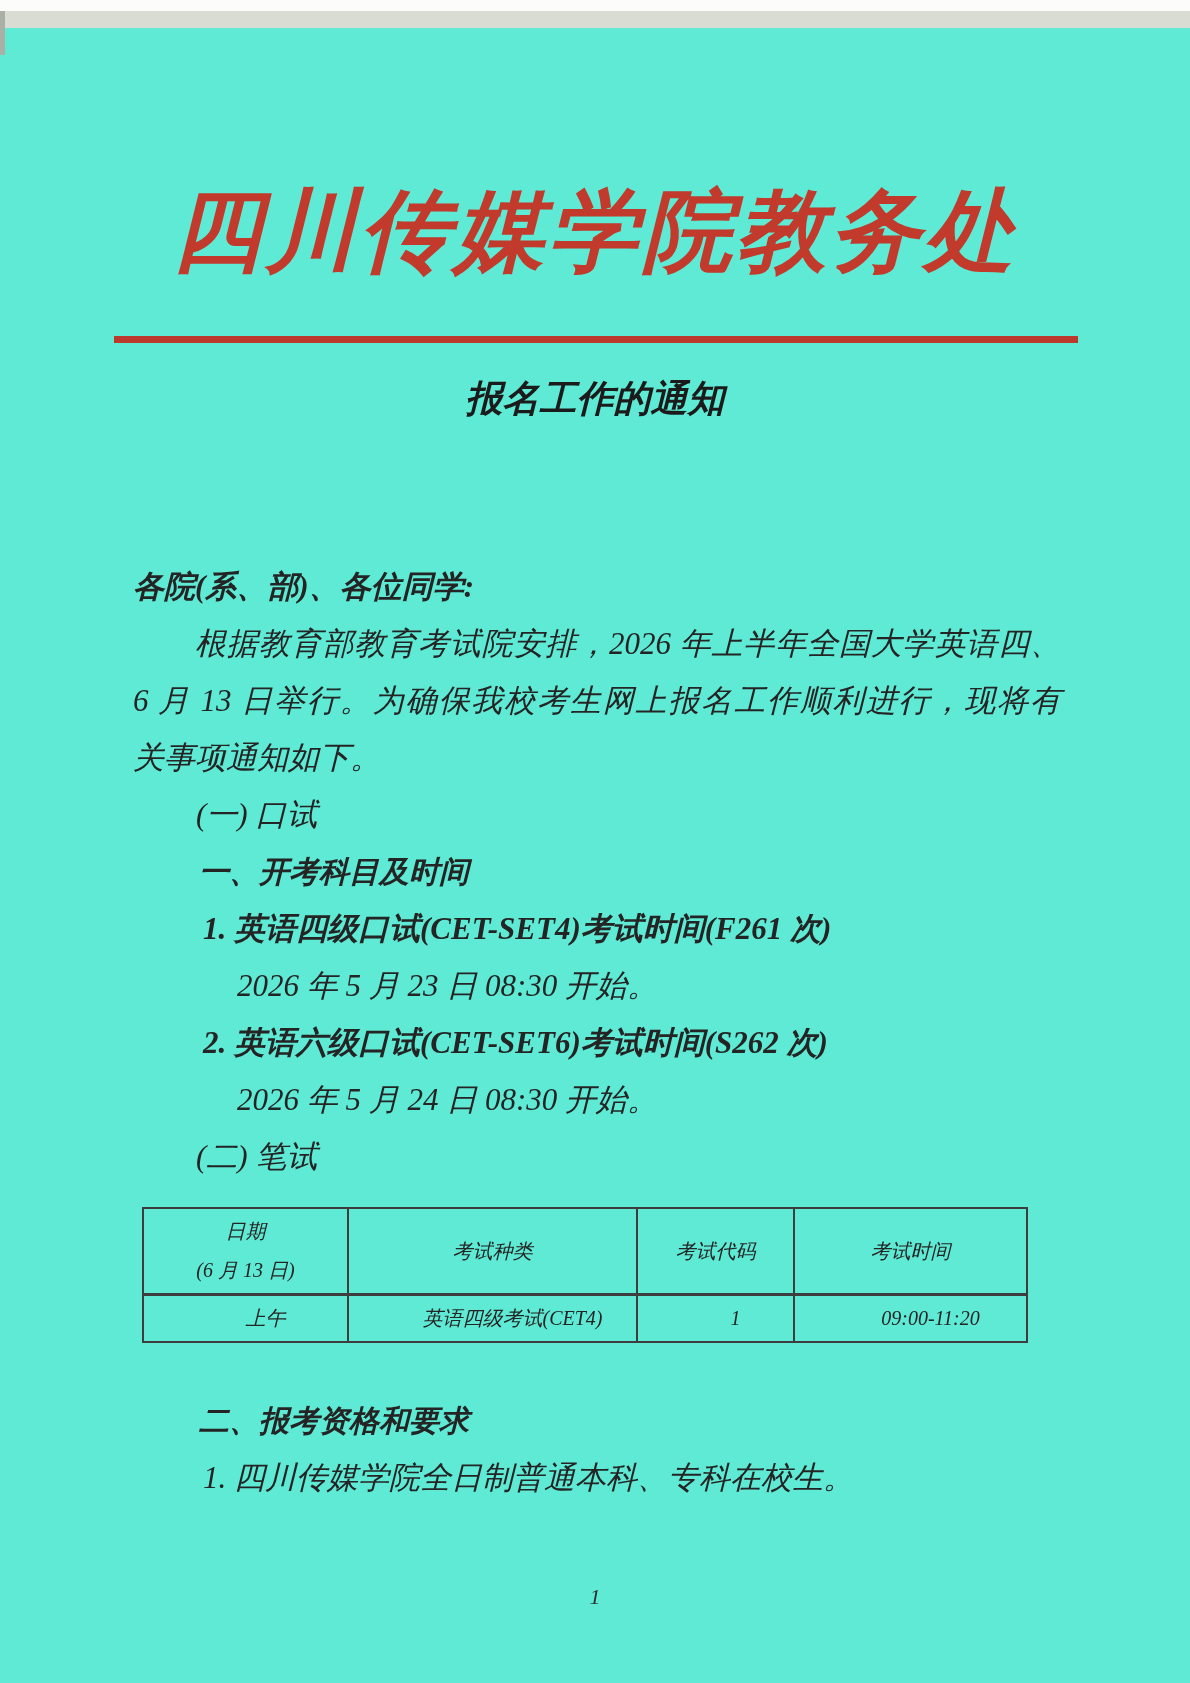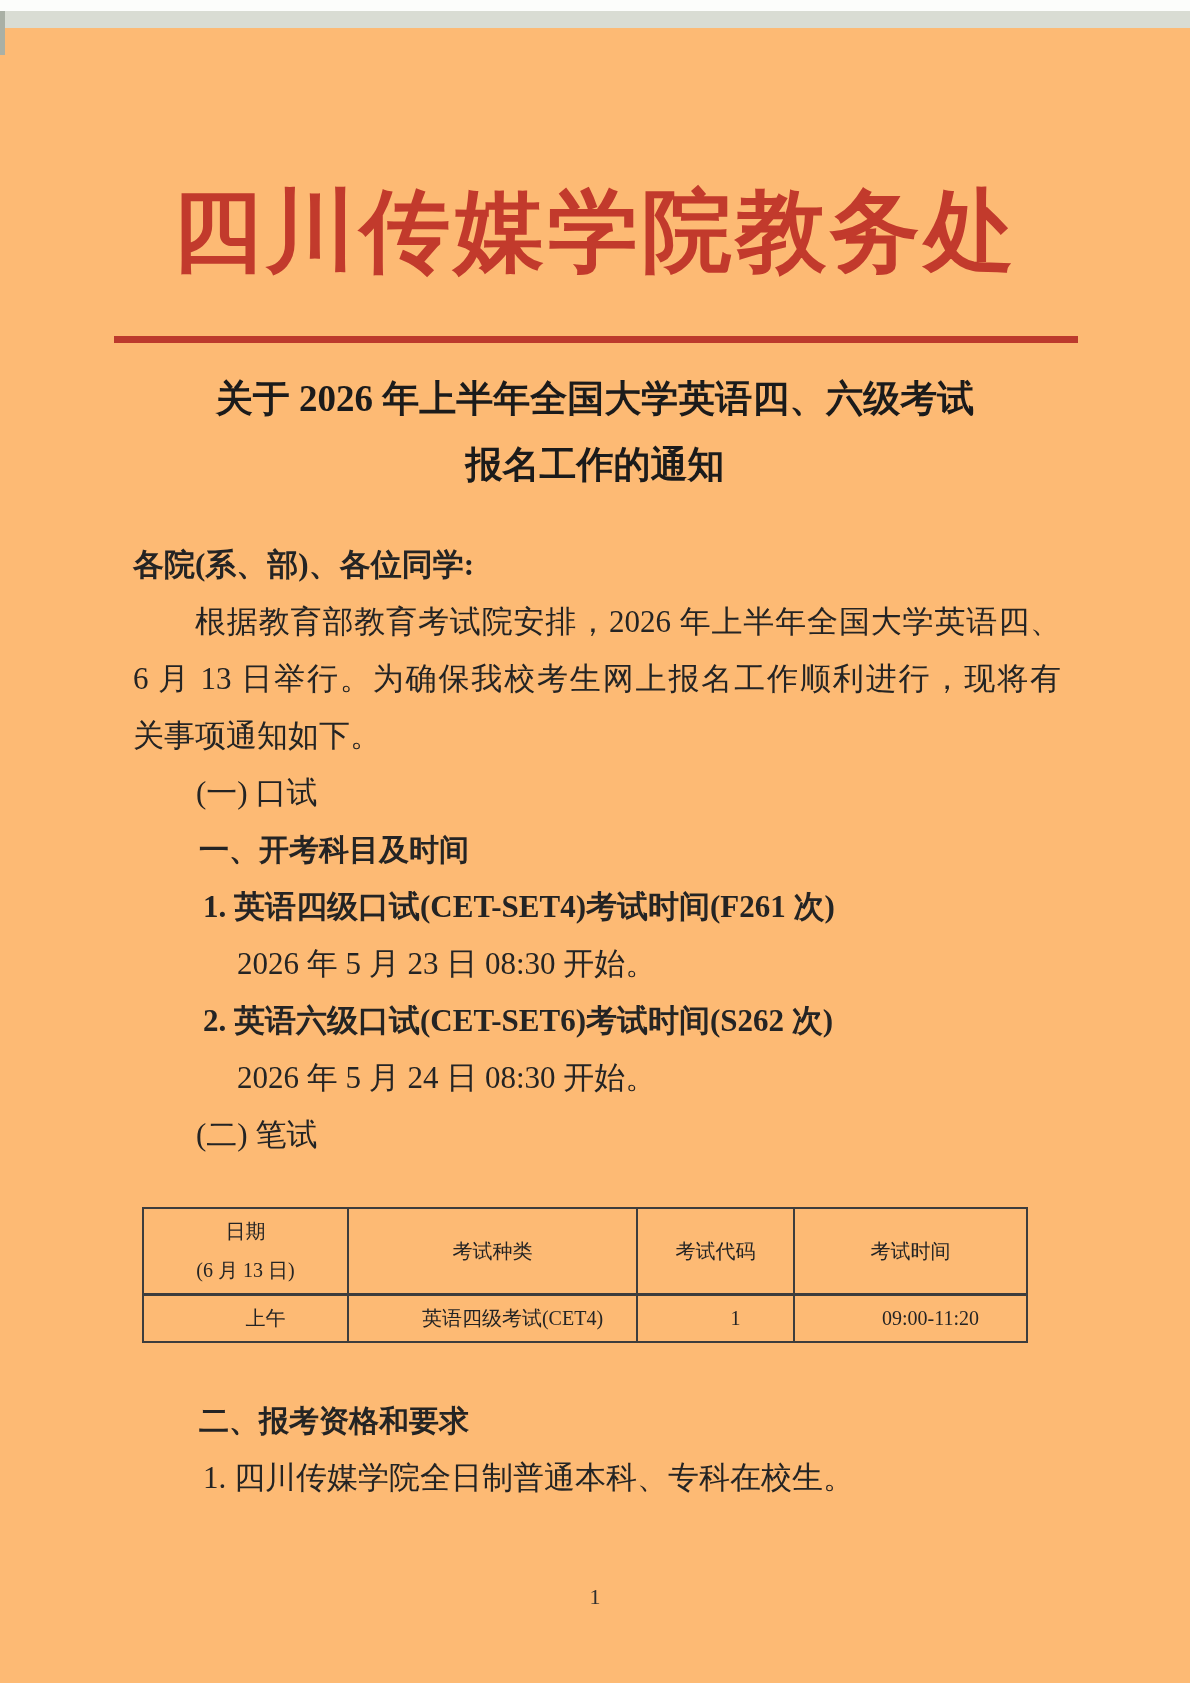--- a/index.html
+++ b/index.html
@@ -1,23 +1,24 @@
 <!DOCTYPE html>
 <html><head>
 <meta charset="utf-8">
 <style>
   html,body { margin:0; padding:0; background:#e8e8e8; }
   .page {
     position:relative;
     width:1190px; height:1683px;
     margin:0 auto;
-    background:#fdba74;
+    background:#5eead4;
     font-family:"Liberation Serif", serif;
     color:#242424;
     overflow:hidden;
+    font-style:italic;
   }
   
   .top-white { position:absolute; top:0; left:0; width:100%; height:11px; background:#fcfdfb; }
   .scan-band { position:absolute; top:11px; left:0; width:100%; height:17px; background:#d9dcd3; }
   .scan-notch { position:absolute; top:11px; left:0; width:5px; height:44px; background:#aab0a5; }
 
   .org-title {
     position:absolute; top:176px; left:0; width:100%;
     text-align:center;
     font-size:90px; font-weight:bold; letter-spacing:4px;
@@ -30,21 +31,21 @@
     width:964px; height:7px;
     background:#bc3a2d;
   }
   .doc-title {
     position:absolute; top:366px; left:0; width:100%;
     text-align:center; font-weight:bold;
     font-size:37px; line-height:66px; color:#1b1b1b;
   }
 
   .content {
-    position:absolute; top:536px; left:133px; width:928px;
+    position:absolute; top:558px; left:133px; width:928px;
     font-size:31px; line-height:57px;
   }
   .line { white-space:nowrap; }
   .fill { text-align:justify; text-align-last:justify; white-space:normal; }
   .salutation { font-weight:600; }
   .para-first { text-indent:62px; }
   .sec-heading {
     font-family:"Liberation Sans", sans-serif;
     font-weight:bold; font-size:30px;
     padding-left:66px;
@@ -85,21 +86,20 @@
 
   <div class="top-white"></div>
   <div class="scan-band"></div>
   <div class="scan-notch"></div>
 
   <div class="org-title">四川传媒学院教务处</div>
 
   <div class="red-rule"></div>
 
   <div class="doc-title">
-    <div>关于 2026 年上半年全国大学英语四、六级考试</div>
     <div>报名工作的通知</div>
   </div>
 
   <div class="content">
     <div class="line salutation">各院(系、部)、各位同学:</div>
     <div class="line fill para-first">根据教育部教育考试院安排，2026 年上半年全国大学英语四、</div>
     <div class="line fill">6 月 13 日举行。为确保我校考生网上报名工作顺利进行，现将有</div>
     <div class="line">关事项通知如下。</div>
 
     <div class="line sub-heading">(一) 口试</div>

